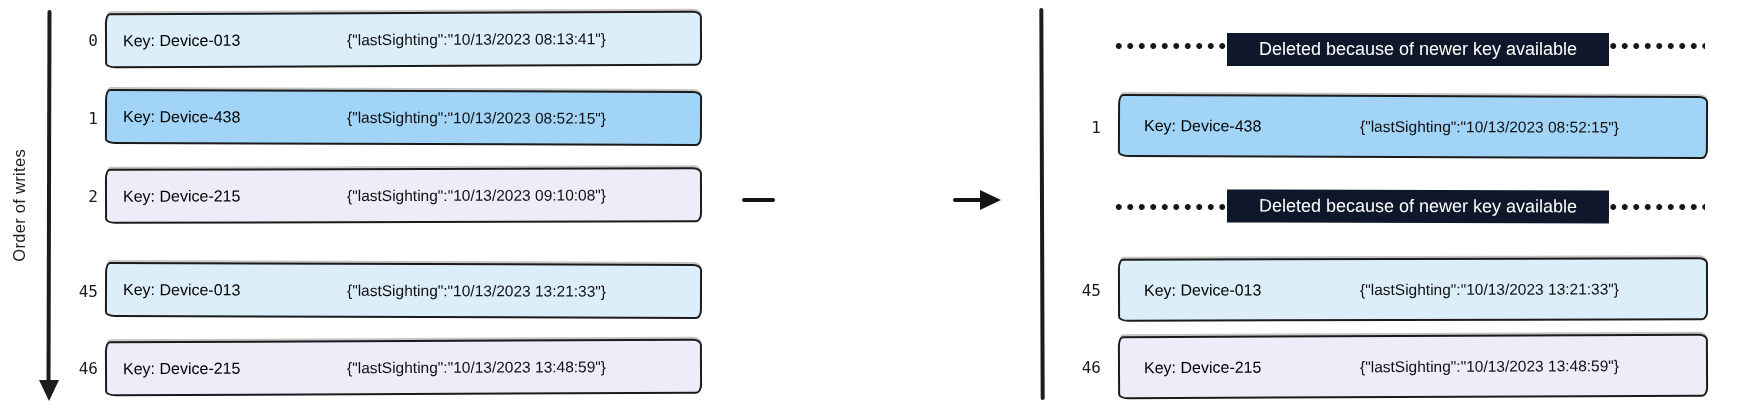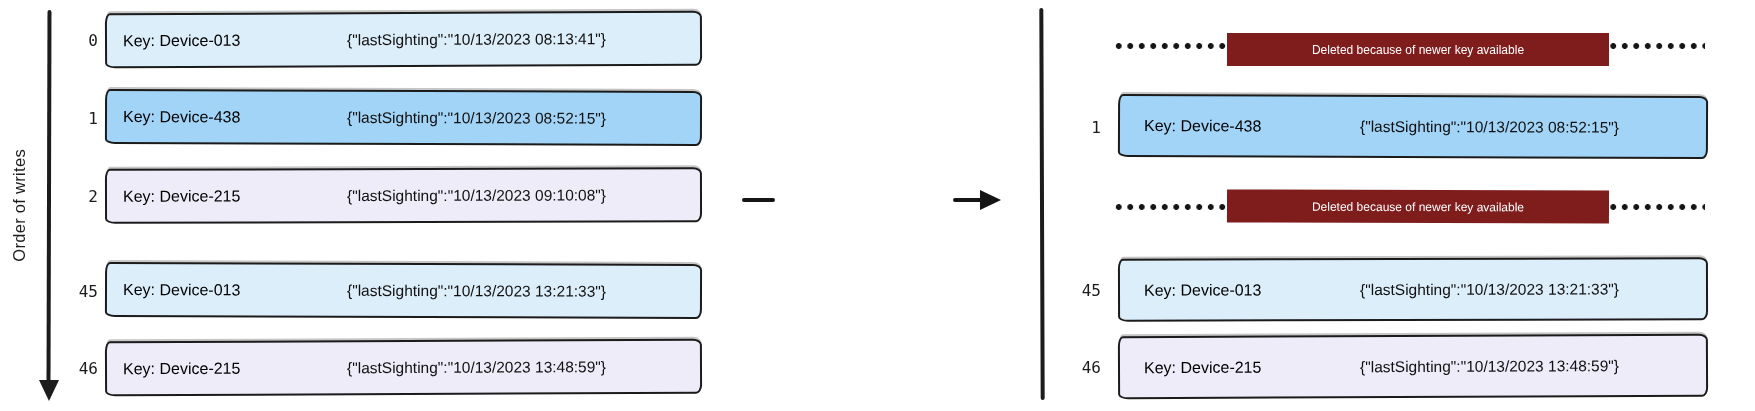--- a/index.html
+++ b/index.html
@@ -45,23 +45,23 @@
   .record .val{position:absolute;left:240px;font-size:15.5px;color:#111;white-space:nowrap;}
   .left-row{left:105px;width:597px;height:55px;}
   .left-row .key{margin-left:16px;}
   .right-row{left:1118px;width:590px;height:63px;}
   .right-row .key{margin-left:24px;}
   .tilt-a{transform:rotate(-.25deg);}
   .tilt-b{transform:rotate(.2deg);}
   .tilt-c{transform:rotate(-.15deg);}
   
   .black-tag{
-    position:absolute;background:#7f1d1d;color:#ffffff;
+    position:absolute;background:#0f172a;color:#ffffff;
     display:flex;align-items:center;justify-content:center;
-    font-size:12px;white-space:nowrap;
+    font-size:18px;white-space:nowrap;
   }
   .mid-label{left:774px;top:182px;width:180px;height:35px;}
   .deleted-tag{left:1227px;width:382px;height:33px;}
   .deleted-tag-1{top:33px;}
   .deleted-tag-2{top:190px;transform:rotate(.15deg);}
   
   .dots{
     position:absolute;height:6px;left:1113px;width:592px;
     background-image:radial-gradient(circle,#151515 2.6px,transparent 3.2px);
     background-size:11.5px 6px;background-repeat:repeat-x;background-position:left center;

